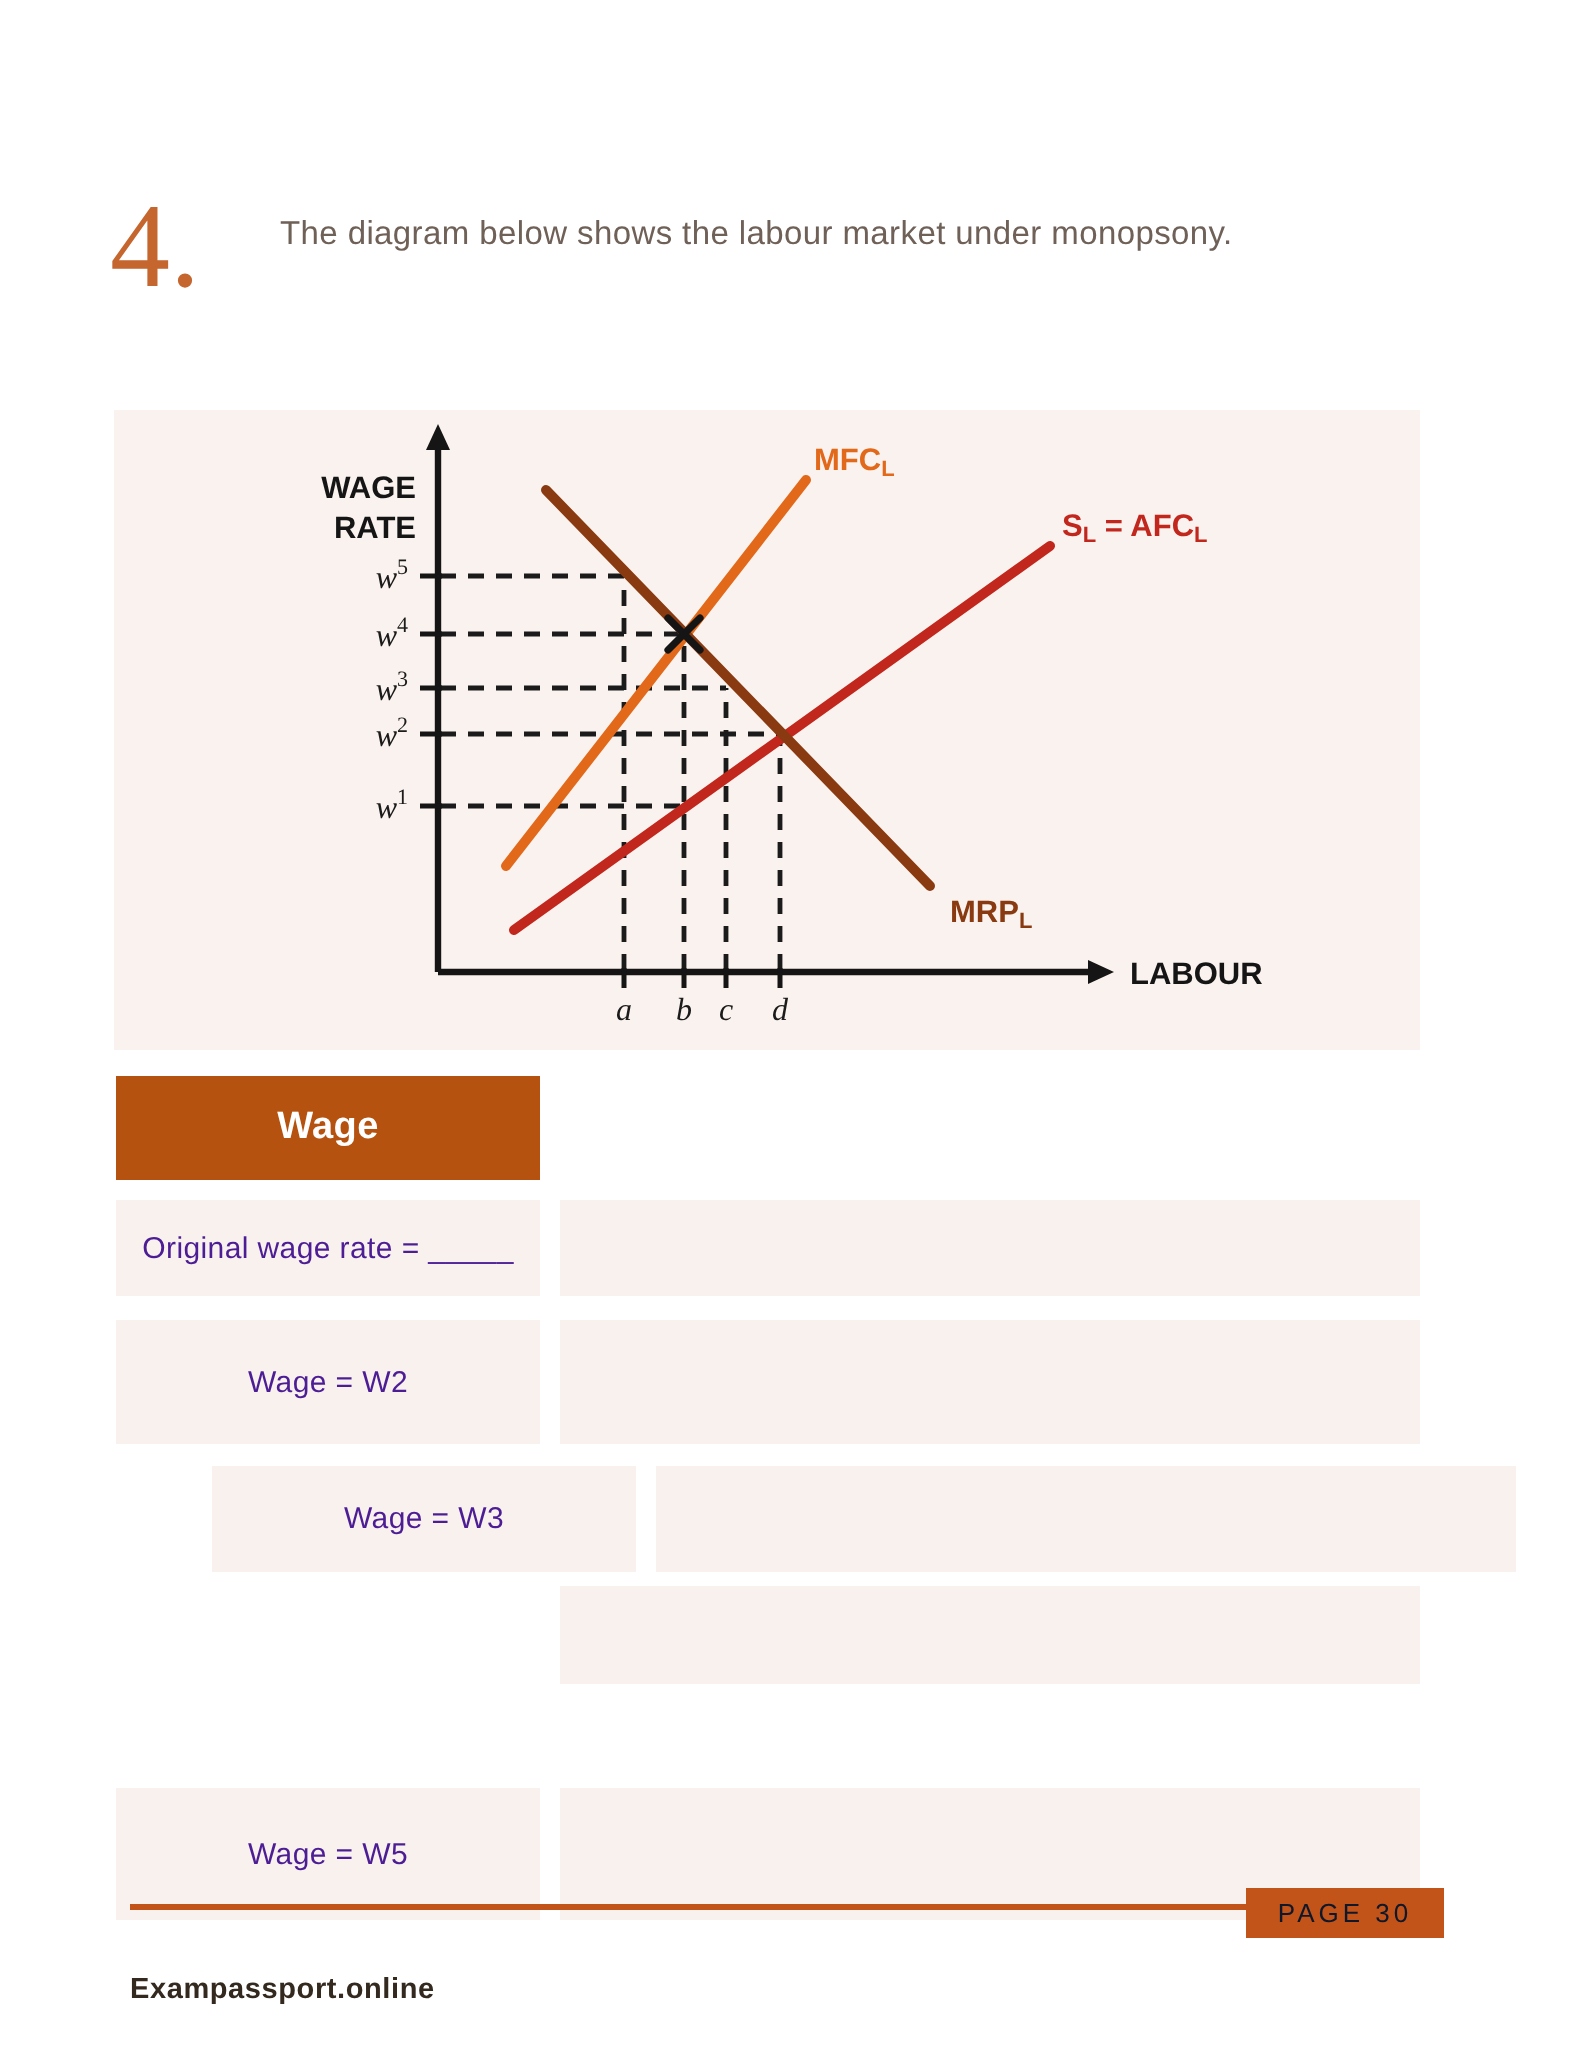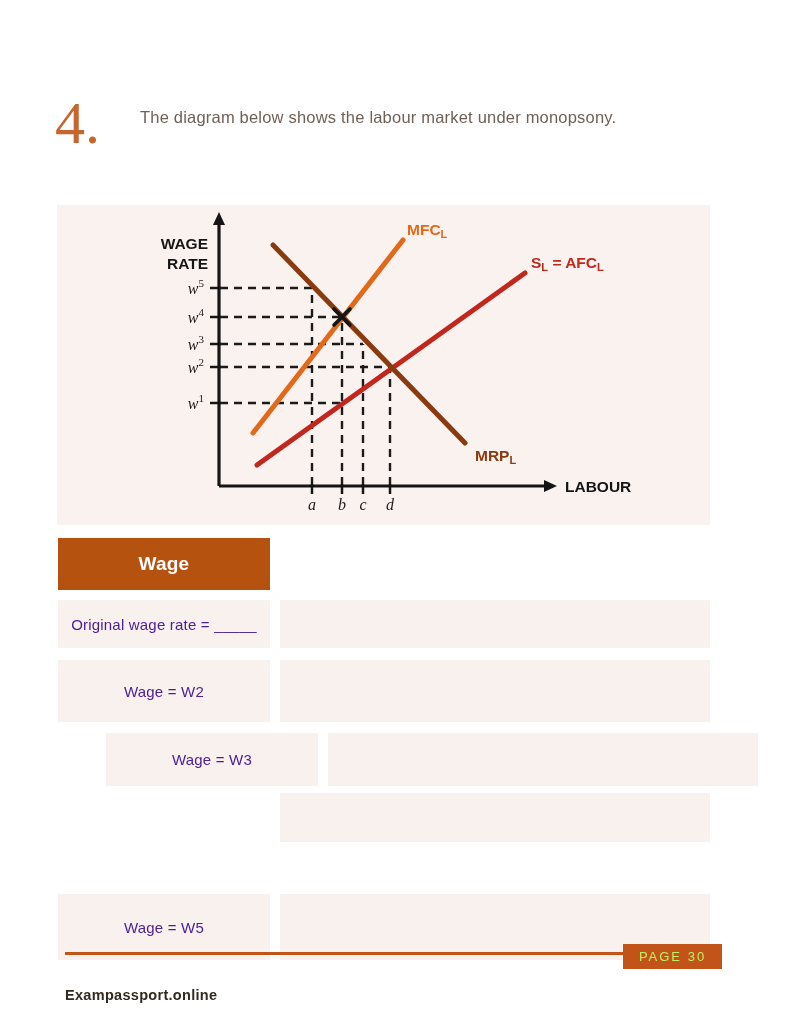--- a/index.html
+++ b/index.html
@@ -42,21 +42,21 @@
   .r1 { top: 600px; height: 48px; }
   .r2 { top: 660px; height: 62px; }
   .r3 { top: 733px; height: 53px; margin-left: 48px; }
   .r4 { top: 793px; height: 49px; }
   .r5 { top: 853px; height: 66px; margin-top: 41px; }
 
   
   .footer-rule { position: absolute; left: 65px; top: 952px; width: 560px; height: 3px; background: #c2541a; }
   .page-badge {
     position: absolute; left: 623px; top: 944px; width: 99px; height: 25px;
-    background: #c2541a; color: #bef264; font-size: 13px; letter-spacing: 2px;
+    background: #c2541a; color: #0f172a; font-size: 13px; letter-spacing: 2px;
     display: flex; align-items: center; justify-content: center;
   }
   .site-name {
     position: absolute; left: 65px; top: 987px;
     font-size: 14.5px; font-weight: bold; color: #33291f; letter-spacing: 0.3px;
   }
 </style>
 </head>
 <body>
 

